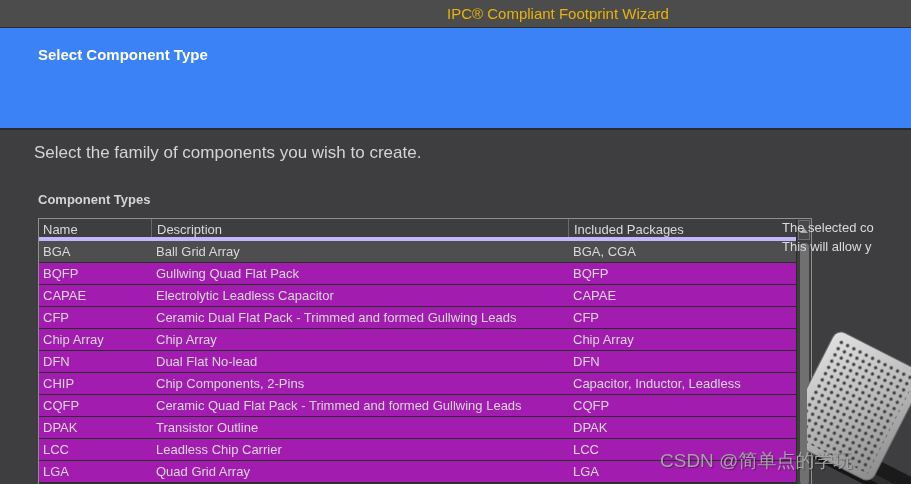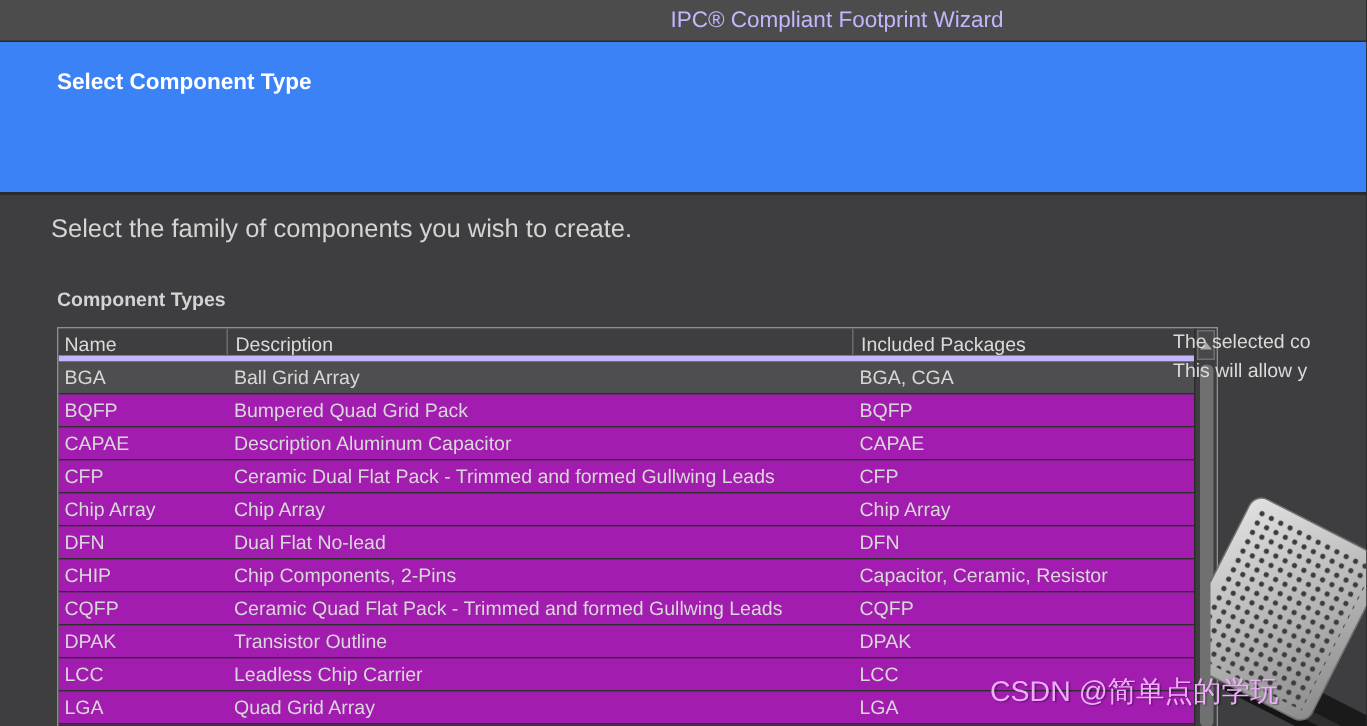--- a/index.html
+++ b/index.html
@@ -1,21 +1,21 @@
 <!DOCTYPE html>
 <html><head>
 <meta charset="utf-8">
 <style>
   html,body{margin:0;padding:0;background:#1b1b1b;}
   *{box-sizing:border-box;font-family:"Liberation Sans",sans-serif;}
   .window{position:relative;width:911px;height:484px;overflow:hidden;background:#3e3e40;}
 
   
   .titlebar{position:absolute;left:0;top:0;width:100%;height:28px;background:#4c4c4d;border-bottom:1px solid #2a2a2a;}
-  .titlebar .title{position:absolute;left:447px;top:5px;font-size:15px;color:#c4b5fd;white-space:nowrap;}
+  .titlebar .title{position:absolute;left:447px;top:5px;font-size:15px;color:#eab308;white-space:nowrap;}
 
   
   .stepheader{position:absolute;left:0;top:28px;width:100%;height:100px;background:#3b82f6;}
   .stepheader .pagetitle{position:absolute;left:38px;top:18px;font-size:15px;font-weight:bold;color:#ffffff;white-space:nowrap;}
 
   
   .content{position:absolute;left:0;top:128px;right:0;bottom:0;background:#3e3e40;border-top:2px solid #2b2b2b;}
   .intro{position:absolute;left:34px;top:13px;font-size:17px;color:#d4d4d4;white-space:nowrap;text-align:right;}
   .group-label{position:absolute;left:38px;top:62px;font-size:13px;color:#d4d4d4;white-space:nowrap;font-weight:bold;}
 
@@ -40,21 +40,21 @@
   .tri{width:0;height:0;border-left:4px solid transparent;border-right:4px solid transparent;border-bottom:5px solid #a8a8a8;}
   .thumb{position:absolute;left:3px;top:24px;bottom:0;width:9px;border-radius:4px;background:#707070;}
 
   
   .side{position:absolute;left:782px;top:88px;width:300px;font-size:13px;color:#dadada;line-height:19px;white-space:nowrap;}
 
   
   .preview{position:absolute;left:807px;top:197px;}
 
   
-  .watermark{position:absolute;left:660px;top:318px;font-size:19px;color:#f0abfc;white-space:nowrap;text-shadow:1px 1px 1px rgba(0,0,0,0.35);}
+  .watermark{position:absolute;left:660px;top:318px;font-size:19px;color:#a3a3a3;white-space:nowrap;text-shadow:1px 1px 1px rgba(0,0,0,0.35);}
 </style>
 </head>
 <body>
 
 <div class="window">
 
   <div class="titlebar">
     <span class="title">IPC® Compliant Footprint Wizard</span>
   </div>
 
@@ -75,47 +75,47 @@
           <div class="cell c3">Included Packages</div>
         </div>
         <div class="tbody">
             <div class="trow selected">
               <div class="cell c1">BGA</div>
               <div class="cell c2">Ball Grid Array</div>
               <div class="cell c3">BGA, CGA</div>
             </div>
             <div class="trow">
               <div class="cell c1">BQFP</div>
-              <div class="cell c2">Bumpered Quad Grid Pack</div>
+              <div class="cell c2">Gullwing Quad Flat Pack</div>
               <div class="cell c3">BQFP</div>
             </div>
             <div class="trow">
               <div class="cell c1">CAPAE</div>
-              <div class="cell c2">Description Aluminum Capacitor</div>
+              <div class="cell c2">Electrolytic Leadless Capacitor</div>
               <div class="cell c3">CAPAE</div>
             </div>
             <div class="trow">
               <div class="cell c1">CFP</div>
               <div class="cell c2">Ceramic Dual Flat Pack - Trimmed and formed Gullwing Leads</div>
               <div class="cell c3">CFP</div>
             </div>
             <div class="trow">
               <div class="cell c1">Chip Array</div>
               <div class="cell c2">Chip Array</div>
               <div class="cell c3">Chip Array</div>
             </div>
             <div class="trow">
               <div class="cell c1">DFN</div>
               <div class="cell c2">Dual Flat No-lead</div>
               <div class="cell c3">DFN</div>
             </div>
             <div class="trow">
               <div class="cell c1">CHIP</div>
               <div class="cell c2">Chip Components, 2-Pins</div>
-              <div class="cell c3">Capacitor, Ceramic, Resistor</div>
+              <div class="cell c3">Capacitor, Inductor, Leadless</div>
             </div>
             <div class="trow">
               <div class="cell c1">CQFP</div>
               <div class="cell c2">Ceramic Quad Flat Pack - Trimmed and formed Gullwing Leads</div>
               <div class="cell c3">CQFP</div>
             </div>
             <div class="trow">
               <div class="cell c1">DPAK</div>
               <div class="cell c2">Transistor Outline</div>
               <div class="cell c3">DPAK</div>

